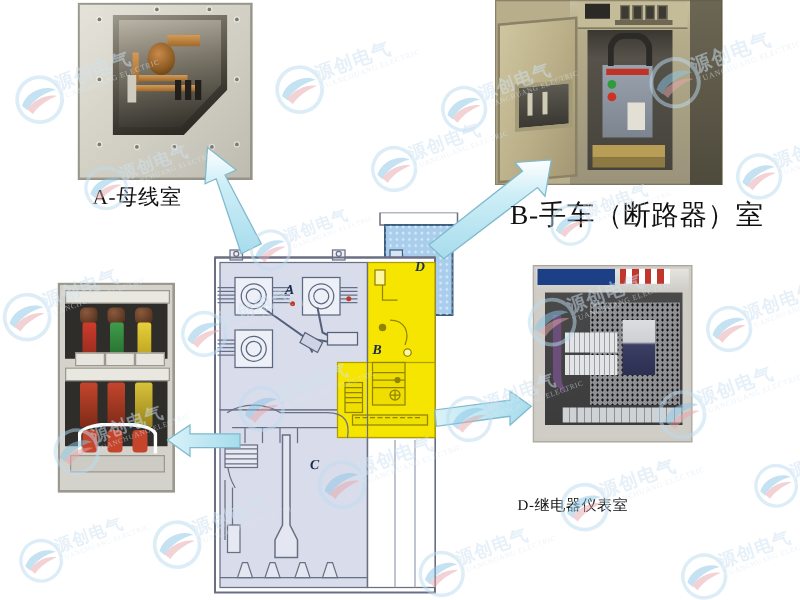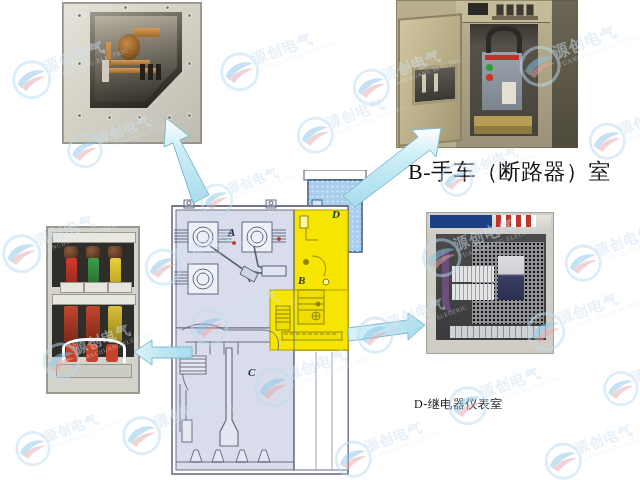--- a/index.html
+++ b/index.html
@@ -352,20 +352,21 @@
 
     <g>
       <polygon points="134,352 152,340 152,347 192,347 192,358 152,358 152,365" fill="url(#ag2)" stroke="#7fb9cc" stroke-width="1"></polygon>
     </g>
 
     <g>
       <polygon points="425,325 408,313 408,320 348,328 349,341 408,333 408,340" fill="url(#ag2)" stroke="#7fb9cc" stroke-width="1"></polygon>
     </g>
   </svg>
 
+  <div class="caption" id="cap-a">A-母线室</div>
   <div class="caption" id="cap-b">B-手车（断路器）室</div>
   <div class="caption" id="cap-d">D-继电器仪表室</div>
 
   <div id="wm-layer">
       <div class="wm" style="left: 10px; top: 48px; transform: rotate(-20deg) scale(1);">
         <div class="mark">
           <span class="logo"><svg viewBox="0 0 40 40" width="40" height="40">
               <circle cx="20" cy="20" r="18" fill="none" stroke="#bcdcf0" stroke-width="3"></circle>
               <path d="M5 20 C12 10, 28 10, 35 17 C28 16, 14 18, 8 25 Z" fill="#8cc7e8"></path>
               <path d="M8 24 C16 18, 28 18, 34 22 C26 22, 16 25, 11 29 Z" fill="#e6a7ac"></path>

